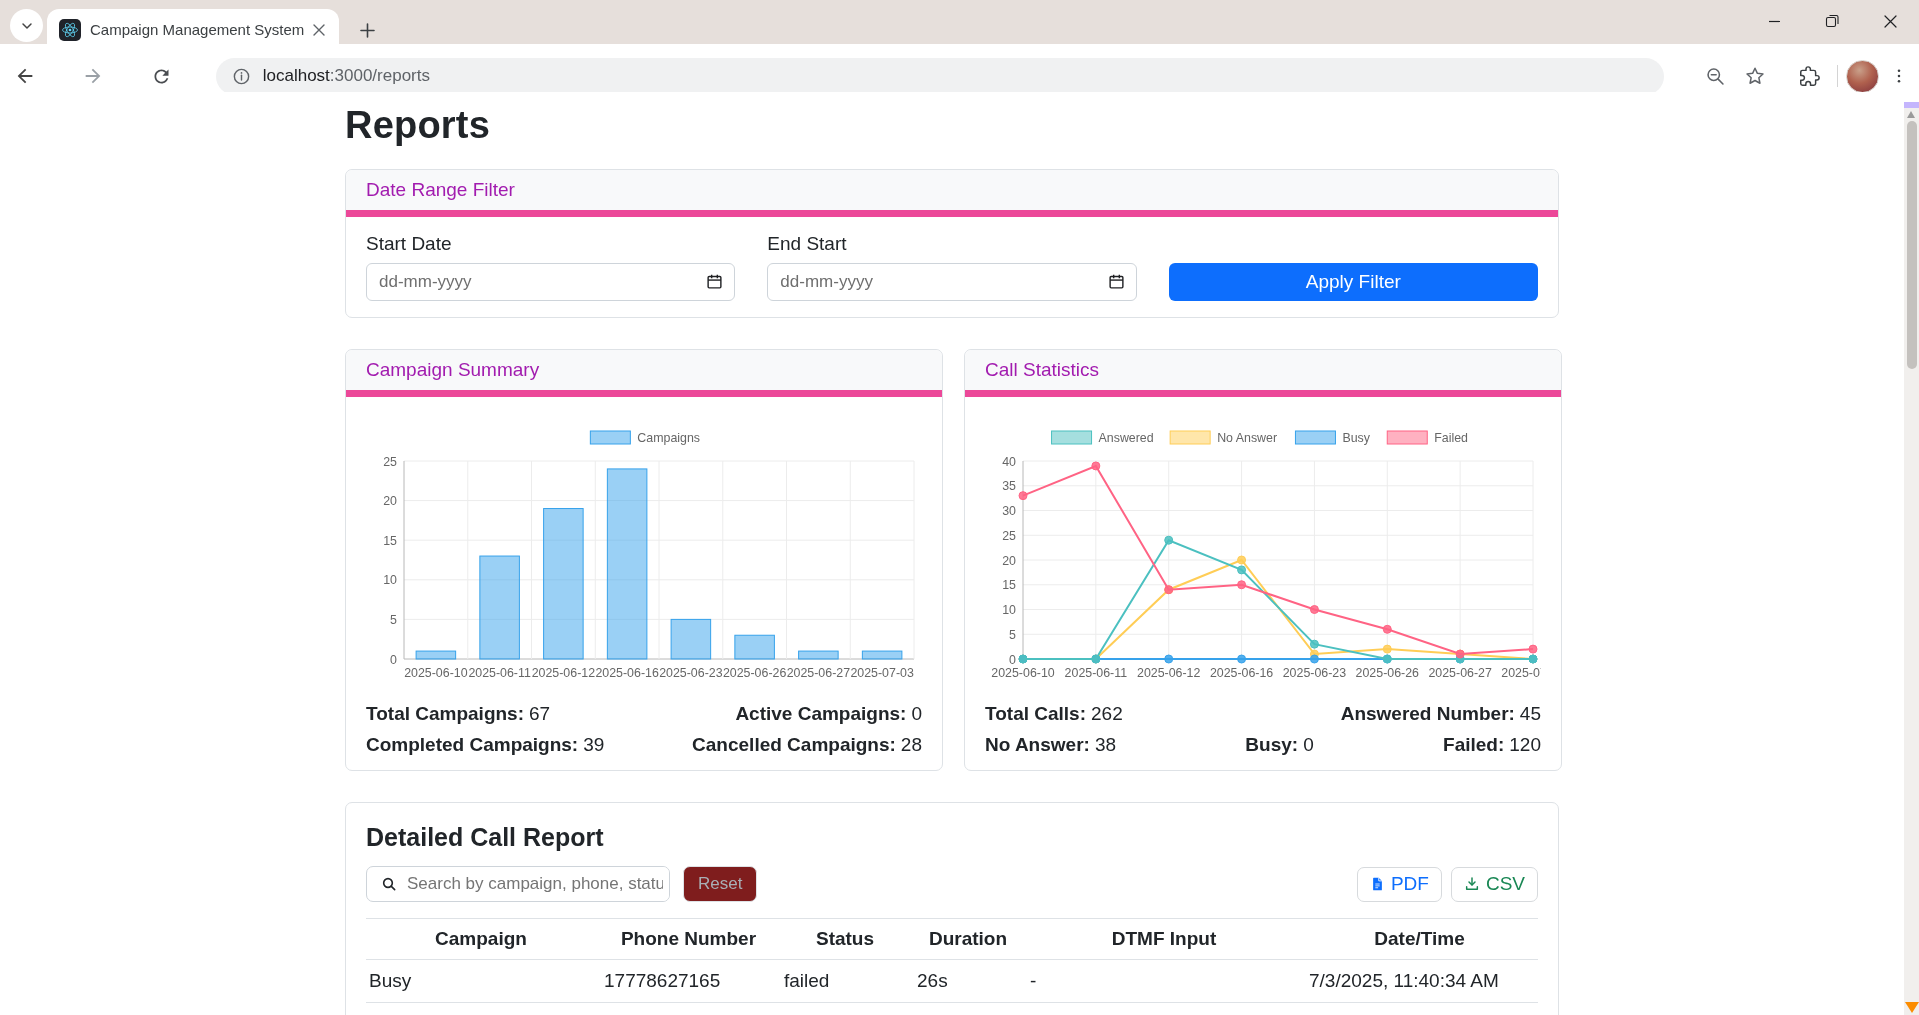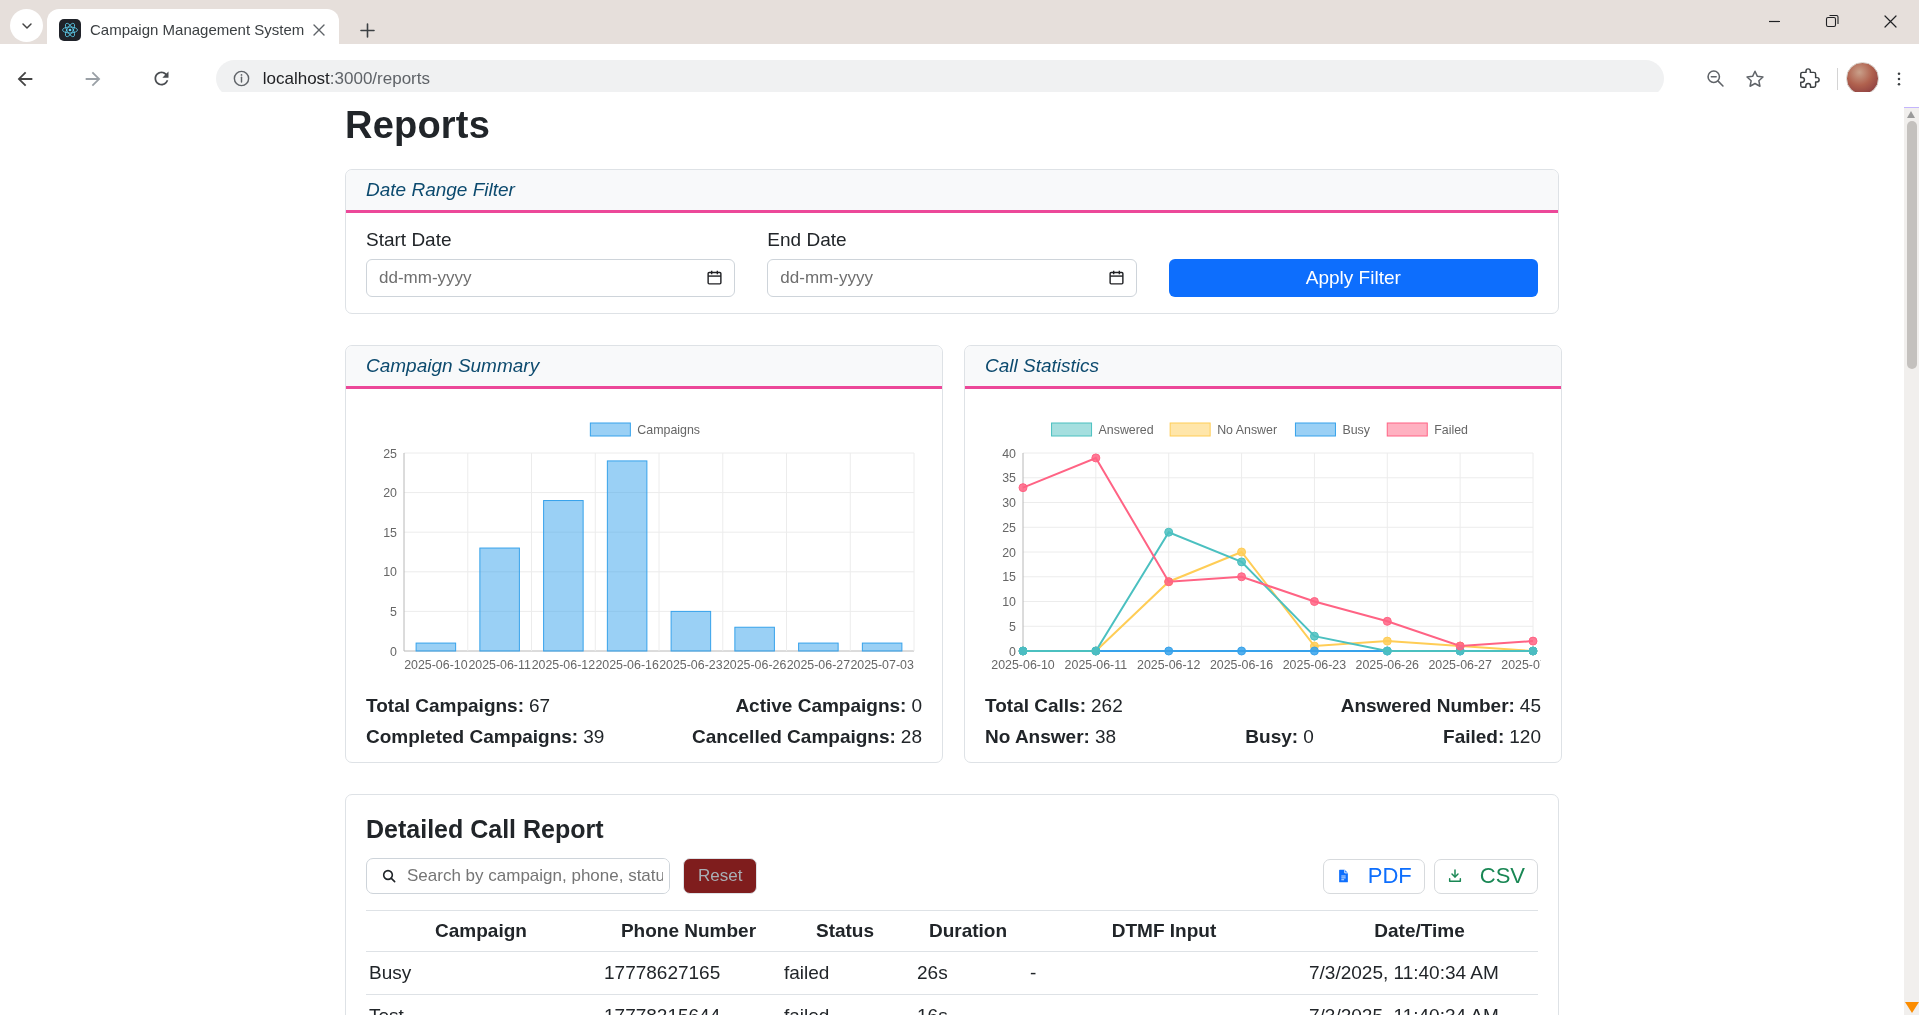--- a/index.html
+++ b/index.html
@@ -9,37 +9,37 @@
   .tabstrip { position:absolute; top:0; left:0; width:1919px; height:44px; background:#E6DFDB; }
   .tab-search-btn { position:absolute; left:10px; top:9px; width:33px; height:33px; border-radius:50%; background:#fff; display:flex; align-items:center; justify-content:center; cursor:pointer; }
   .tab { position:absolute; left:47px; top:9px; width:292px; height:41px; background:#fff; border-radius:12px 12px 0 0; display:flex; align-items:center; padding:0 10px 0 12px; }
   .favicon { width:22px; height:22px; border-radius:5px; background:#20232A; display:flex; align-items:center; justify-content:center; flex:0 0 22px; }
   .tab-title { font-size:15px; color:#3C4043; margin-left:9px; white-space:nowrap; overflow:hidden; flex:1 1 auto; }
   .tab-close { width:20px; height:20px; display:flex; align-items:center; justify-content:center; border-radius:50%; cursor:pointer; flex:0 0 20px; }
   .newtab { position:absolute; left:352px; top:15px; width:30px; height:30px; display:flex; align-items:center; justify-content:center; border-radius:50%; cursor:pointer; }
   .wincontrols { position:absolute; right:0; top:0; height:42px; display:flex; }
   .winbtn { width:58px; height:42px; display:flex; align-items:center; justify-content:center; cursor:pointer; }
 
-  .toolbar { position:absolute; top:50px; left:0; width:1919px; height:58px; background:#fff; border-bottom:1px solid #c4b5fd; display:flex; align-items:center;gap:23px; }
+  .toolbar { position:absolute; top:50px; left:0; width:1919px; height:58px; background:#fff; border-bottom:6px solid #c4b5fd; display:flex; align-items:center;gap:23px; }
   .navbtn { width:40px; height:40px; border-radius:50%; display:flex; align-items:center; justify-content:center; cursor:pointer; margin-left:6px; }
   .urlbar { margin-left:12px; width:1488px; height:37px; border-radius:19px; background:#F0F1F2; display:flex; align-items:center; padding:0 16px; cursor:text; }
   .url-text { font-size:17px; margin-left:12px; color:#202124; }
   .url-rest { color:#5F6368; }
   .toolbar-right { display:flex; align-items:center; margin-left:8px; }
   .tool-icon { width:40px; height:40px; display:flex; align-items:center; justify-content:center; border-radius:50%; cursor:pointer; }
   .tool-divider { width:1px; height:22px; background:#D4D4D4; margin:0 8px; }
   .avatar { width:33px; height:33px; border-radius:50%; background:radial-gradient(circle at 40% 30%, #c9a08a 0%, #b0614e 45%, #7d2f3a 100%); border:1px solid #d6cfc9; cursor:pointer; }
 
   
   .page { position:absolute; top:92px; left:0; width:1904px; bottom:0; background:#fff; overflow:hidden; }
   .container { width:1214px; margin:0 auto; padding-top:12px; }
   h1.page-title { font-size:38px; font-weight:700; color:#212529; letter-spacing:0.2px; margin-bottom:22px; }
 
   .card { border:1px solid #DEE2E6; border-radius:7px; background:#fff; }
-  .card-header { background:#F8F9FA; border-bottom:3px solid #ec4899; border-radius:7px 7px 0 0; padding:9px 20px; font-size:19px; color:#0c4a6e;font-style:italic; }
+  .card-header { background:#F8F9FA; border-bottom:7px solid #ec4899; border-radius:7px 7px 0 0; padding:9px 20px; font-size:19px; color:#a21caf; }
   .card-body { padding:16px 20px; }
 
   .filter-card { margin-bottom:31px; }
   .filter-grid { display:grid; grid-template-columns:1fr 1fr 1fr; column-gap:32px; align-items:end; }
   .field-label { font-size:19px; color:#212529; margin-bottom:8px; display:block; }
   .date-wrap { position:relative; }
   .date-input { width:100%; height:38px; border:1px solid #CED4DA; border-radius:6px; padding:0 38px 0 12px; font-size:17px; color:#495057; font-family:"Liberation Sans",sans-serif; }
   .date-input::placeholder { color:#6f6f6f; opacity:1; }
   .cal-icon { position:absolute; right:12px; top:10px; pointer-events:none; }
   .btn-primary { height:38px; width:100%; background:#0D6EFD; color:#fff; font-size:19px; border:none; border-radius:6px; cursor:pointer; font-family:"Liberation Sans",sans-serif; }
@@ -55,21 +55,21 @@
 
   .report-card { padding:20px; border:1px solid #DEE2E6; border-radius:7px; }
   .report-title { font-size:25px; font-weight:700; color:#212529; margin-bottom:14px; }
   .controls-row { display:flex; align-items:center; margin-bottom:16px; }
   .search-group { display:flex; align-items:center; width:304px; height:36px; border:1px solid #CED4DA; border-radius:7px; background:#fff; overflow:hidden; }
   .search-group .sicon { padding:0 10px 0 14px; display:flex; align-items:center; }
   .search-input { border:none; outline:none; flex:1; height:100%; font-size:17px; font-family:"Liberation Sans",sans-serif; color:#212529; padding-right:6px; }
   .search-input::placeholder { color:#757575; opacity:1; }
   .btn-reset { margin-left:13px; height:36px; padding:0 14px; font-size:17px; color:#A9AFB5; background:#7f1d1d; border:1px solid #DEE2E6; border-radius:7px; cursor:pointer; font-family:"Liberation Sans",sans-serif; }
   .export-btns { margin-left:auto; display:flex; gap:9px; }
-  .btn-export { height:35px; display:flex; align-items:center; gap:17px; padding:0 12px; background:#fff; border:1px solid #D7DADD; border-radius:7px; font-size:22px; cursor:pointer; font-family:"Liberation Sans",sans-serif; }
+  .btn-export { height:35px; display:flex; align-items:center; gap:6px; padding:0 12px; background:#fff; border:1px solid #D7DADD; border-radius:7px; font-size:19px; cursor:pointer; font-family:"Liberation Sans",sans-serif; }
   .btn-pdf { color:#0D6EFD; }
   .btn-csv { color:#198754; }
 
   table.report-table { width:100%; border-collapse:collapse; table-layout:fixed; }
   .report-table th { text-align:center; font-size:19px; font-weight:700; color:#212529; padding:9px 8px 9px 3px; border-top:1px solid #DEE2E6; border-bottom:1px solid #DEE2E6; }
   .report-table td { font-size:19px; color:#212529; padding:10px 8px 10px 3px; border-bottom:1px solid #DEE2E6; }
 
   
   .scrollbar { position:absolute; top:108px; right:0; width:15px; bottom:0; background:#F1EFED; }
   .scroll-up { position:absolute; top:3px; left:3px; width:0; height:0; border-left:4.5px solid transparent; border-right:4.5px solid transparent; border-bottom:7px solid #9a9a9a; }
@@ -195,21 +195,21 @@
             <div class="date-wrap">
               <input class="date-input" placeholder="dd-mm-yyyy" style="">
               <svg class="cal-icon" width="17" height="17" viewBox="0 0 24 24">
                   <rect x="3" y="5" width="18" height="16" rx="1.5" fill="none" stroke="#202124" stroke-width="2"></rect>
                   <path d="M8 2.5v5M16 2.5v5" stroke="#202124" stroke-width="2"></path>
                   <path d="M3 10h18" stroke="#202124" stroke-width="2"></path>
                 </svg>
             </div>
           </div>
           <div>
-            <label class="field-label">End Date</label>
+            <label class="field-label">End Start</label>
             <div class="date-wrap">
               <input class="date-input" placeholder="dd-mm-yyyy" style="">
               <svg class="cal-icon" width="17" height="17" viewBox="0 0 24 24">
                   <rect x="3" y="5" width="18" height="16" rx="1.5" fill="none" stroke="#202124" stroke-width="2"></rect>
                   <path d="M8 2.5v5M16 2.5v5" stroke="#202124" stroke-width="2"></path>
                   <path d="M3 10h18" stroke="#202124" stroke-width="2"></path>
                 </svg>
             </div>
           </div>
           <div>

